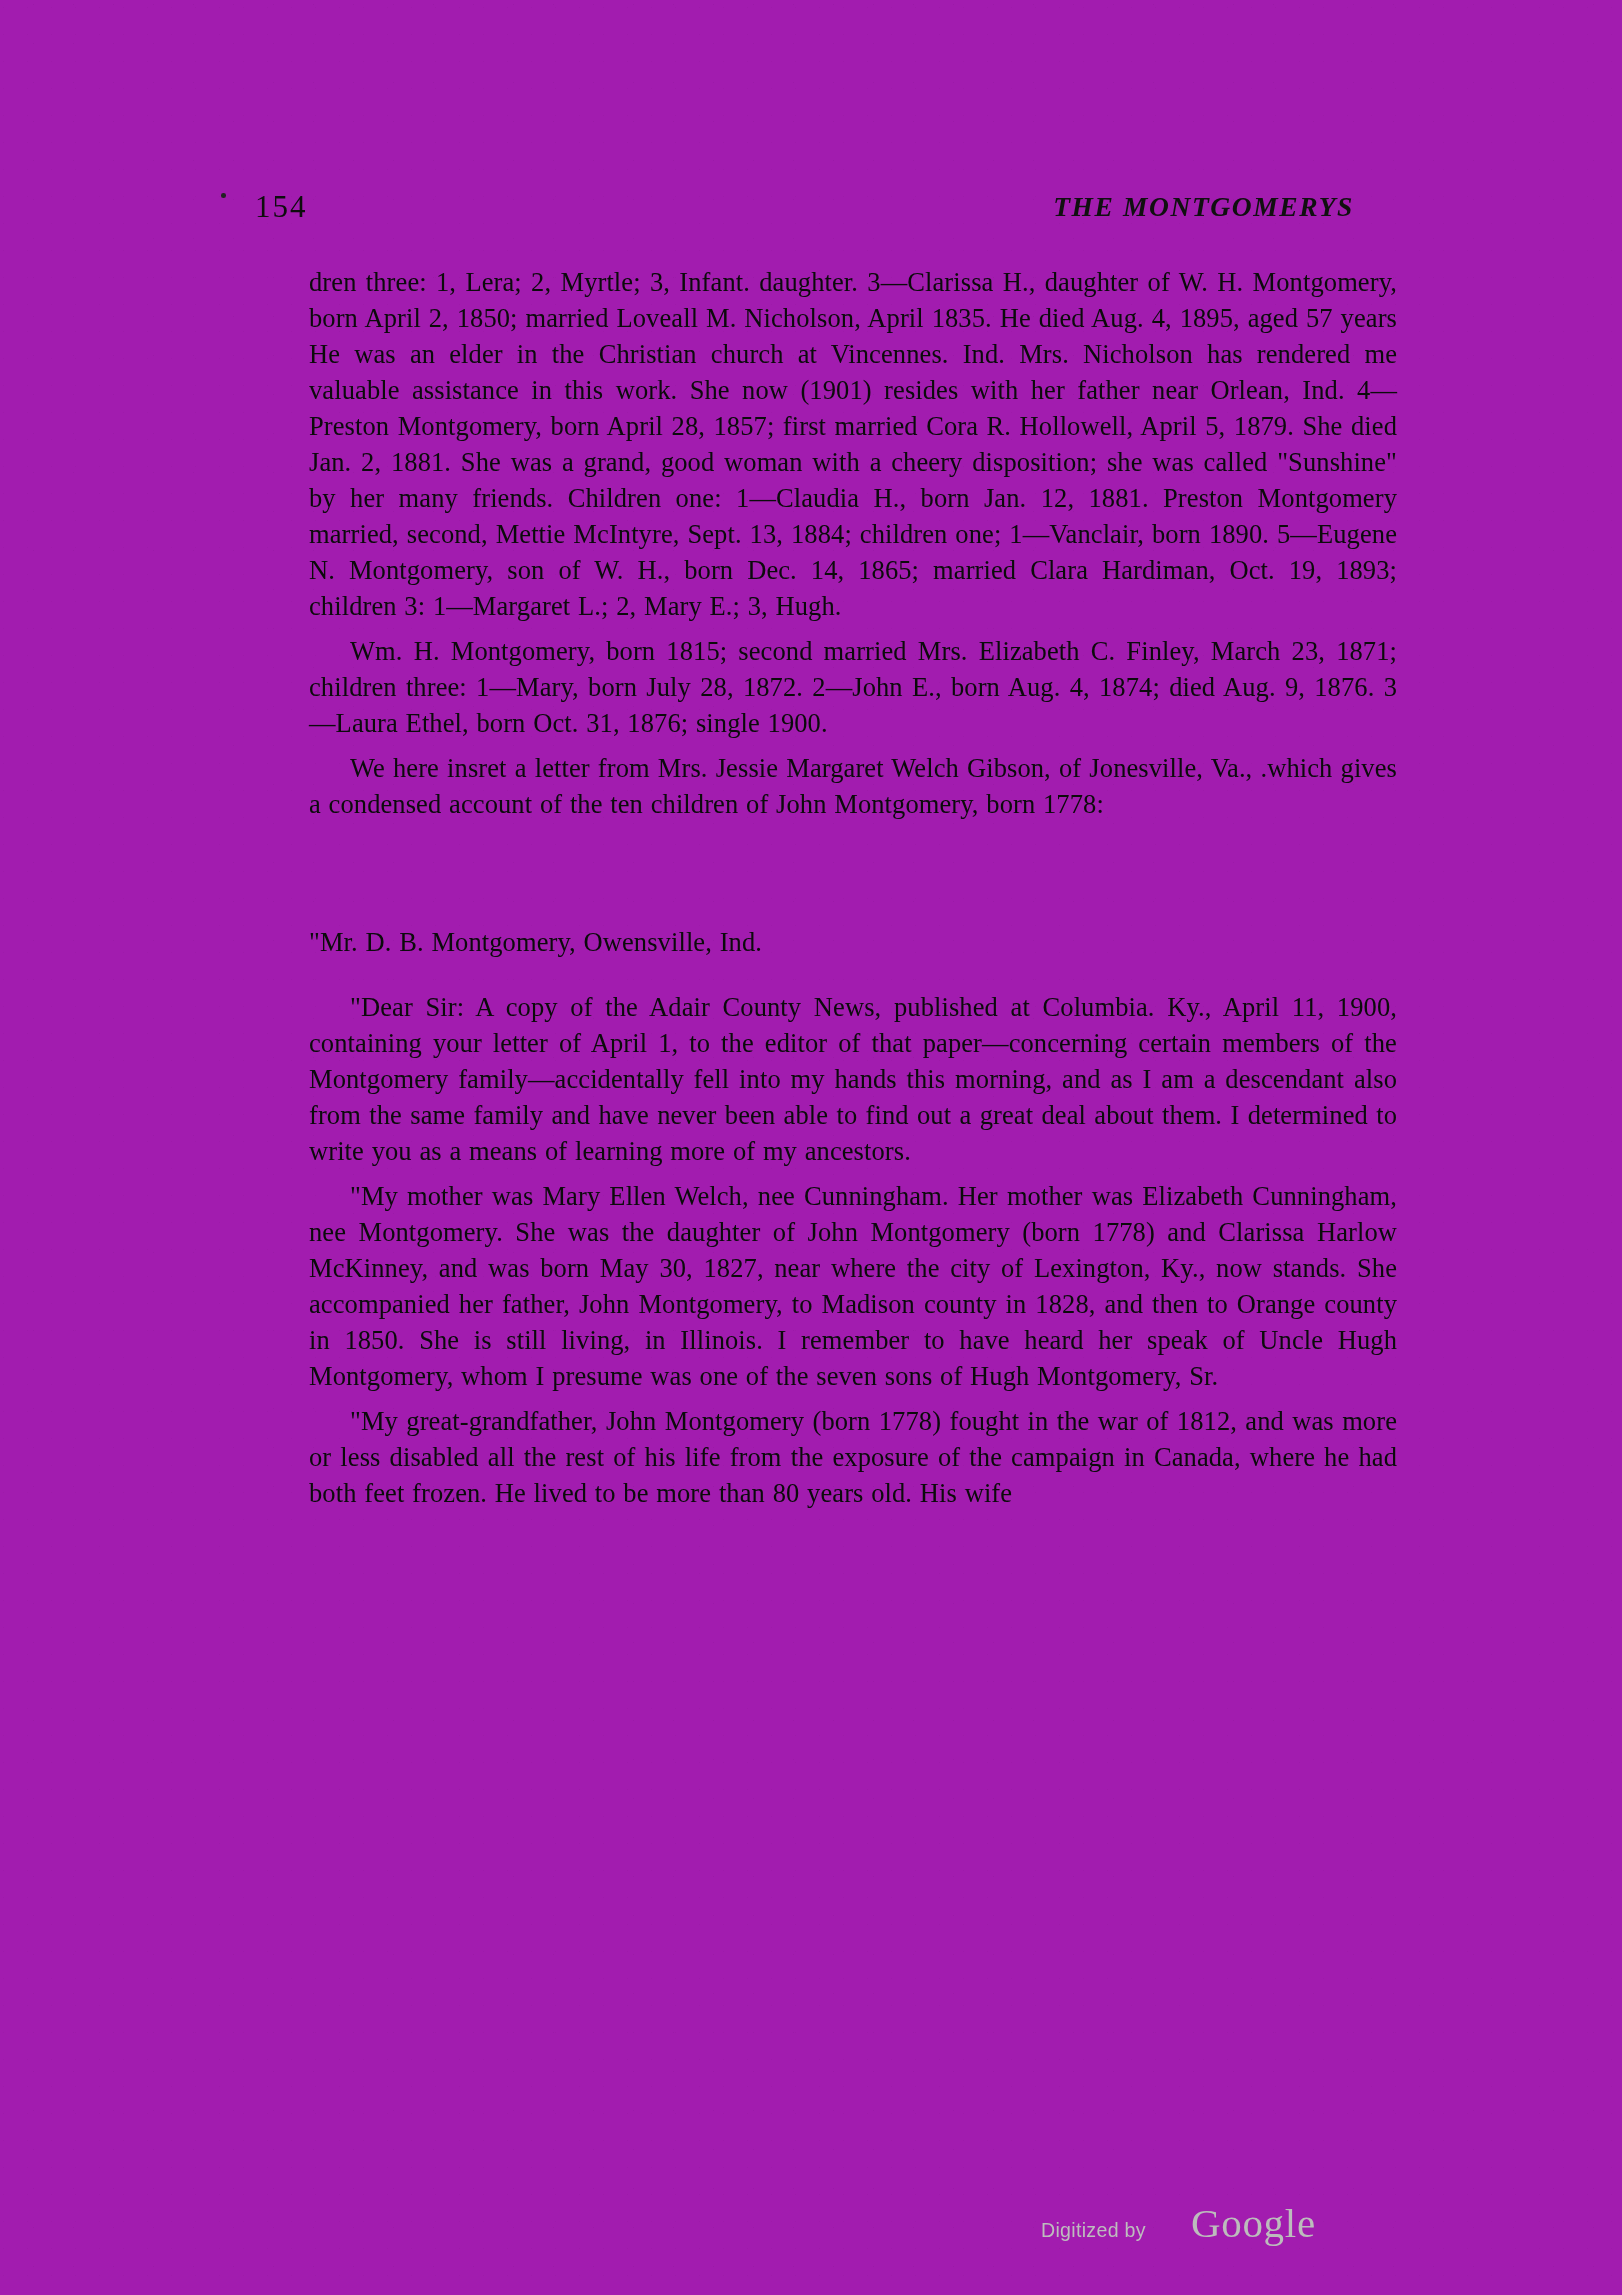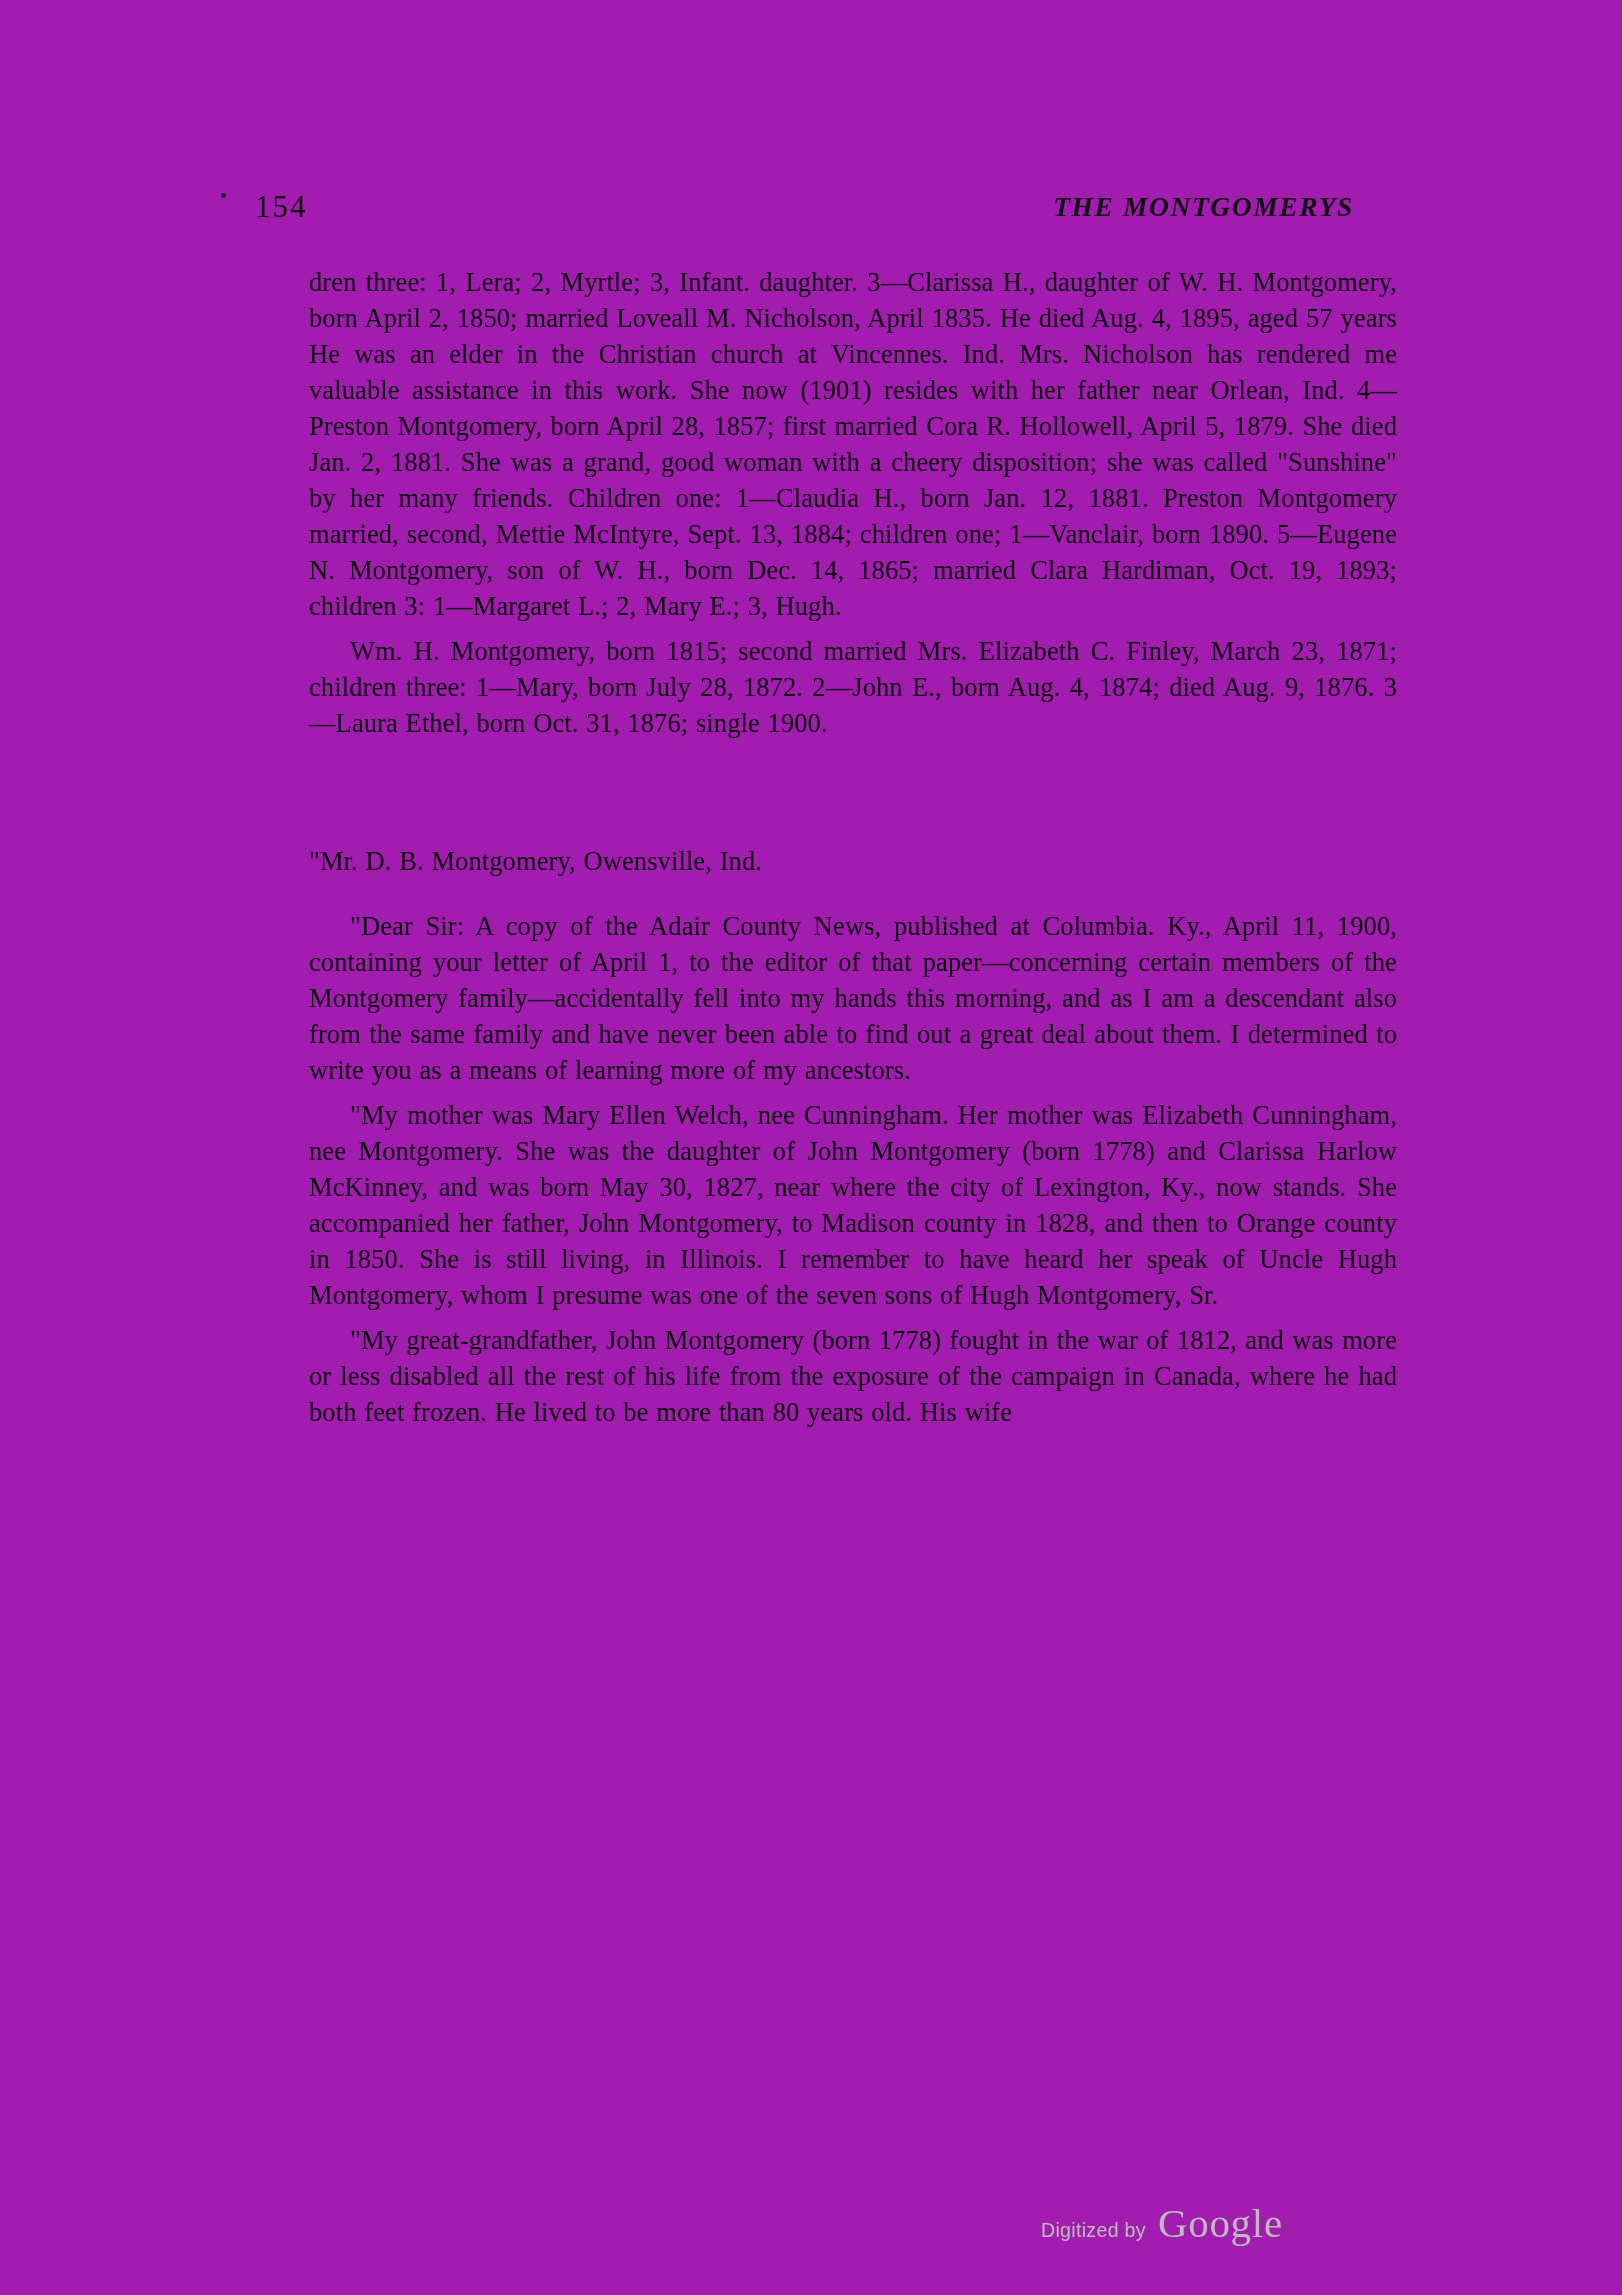--- a/index.html
+++ b/index.html
@@ -100,20 +100,21 @@
 
   
   .watermark {
     position: absolute;
     left: 1041px;
     top: 2199px;
     display: flex;
     align-items: baseline;
     color: #b9b9b9;
     white-space: nowrap;
+    gap: 33px;
   }
   .wm-digitized {
     font-family: "Liberation Sans", "DejaVu Sans", sans-serif;
     font-size: 19.6px;
     letter-spacing: 0.3px;
     color: #bdbdbd;
   }
   .wm-google {
     font-family: "Liberation Serif", "DejaVu Serif", serif;
     font-size: 41px;
@@ -134,20 +135,21 @@
     <span class="page-number">154</span>
     <span class="head-title">THE MONTGOMERYS</span>
   </div>
 
   <div class="textblock">
 
     <p class="para noindent">dren three: 1, Lera; 2, Myrtle; 3, Infant. daughter. 3—Clarissa H., daughter of W. H. Montgomery, born April 2, 1850; married Loveall M. Nicholson, April 1835. He died Aug. 4, 1895, aged 57 years He was an elder in the Christian church at Vincennes. Ind. Mrs. Nicholson has rendered me valuable assistance in this work. She now (1901) resides with her father near Orlean, Ind. 4—Preston Montgomery, born April 28, 1857; first married Cora R. Hollowell, April 5, 1879. She died Jan. 2, 1881. She was a grand, good woman with a cheery disposition; she was called "Sunshine" by her many friends. Children one: 1—Claudia H., born Jan. 12, 1881. Preston Montgomery married, second, Mettie McIntyre, Sept. 13, 1884; children one; 1—Vanclair, born 1890. 5—Eugene N. Montgomery, son of W. H., born Dec. 14, 1865; married Clara Hardiman, Oct. 19, 1893; children 3: 1—Margaret L.; 2, Mary E.; 3, Hugh.</p>
 
     <p class="para indent">Wm. H. Montgomery, born 1815; second married Mrs. Elizabeth C. Finley, March 23, 1871; children three: 1—Mary, born July 28, 1872. 2—John E., born Aug. 4, 1874; died Aug. 9, 1876. 3—Laura Ethel, born Oct. 31, 1876; single 1900.</p>
 
+    <p class="para indent">We here insret a letter from Mrs. Jessie Margaret Welch Gibson, of Jonesville, Va., .which gives a condensed account of the ten children of John Montgomery, born 1778:</p>
 
     <div class="gap-before-letter"></div>
 
     <p class="para noindent">"Mr. D. B. Montgomery, Owensville, Ind.</p>
 
     <div class="gap-small"></div>
 
     <p class="para indent">"Dear Sir: A copy of the Adair County News, published at Columbia. Ky., April 11, 1900, containing your letter of April 1, to the editor of that paper—concerning certain members of the Montgomery family—accidentally fell into my hands this morning, and as I am a descendant also from the same family and have never been able to find out a great deal about them. I determined to write you as a means of learning more of my ancestors.</p>
 
     <p class="para indent">"My mother was Mary Ellen Welch, nee Cunningham. Her mother was Elizabeth Cunningham, nee Montgomery. She was the daughter of John Montgomery (born 1778) and Clarissa Harlow McKinney, and was born May 30, 1827, near where the city of Lexington, Ky., now stands. She accompanied her father, John Montgomery, to Madison county in 1828, and then to Orange county in 1850. She is still living, in Illinois. I remember to have heard her speak of Uncle Hugh Montgomery, whom I presume was one of the seven sons of Hugh Montgomery, Sr.</p>

